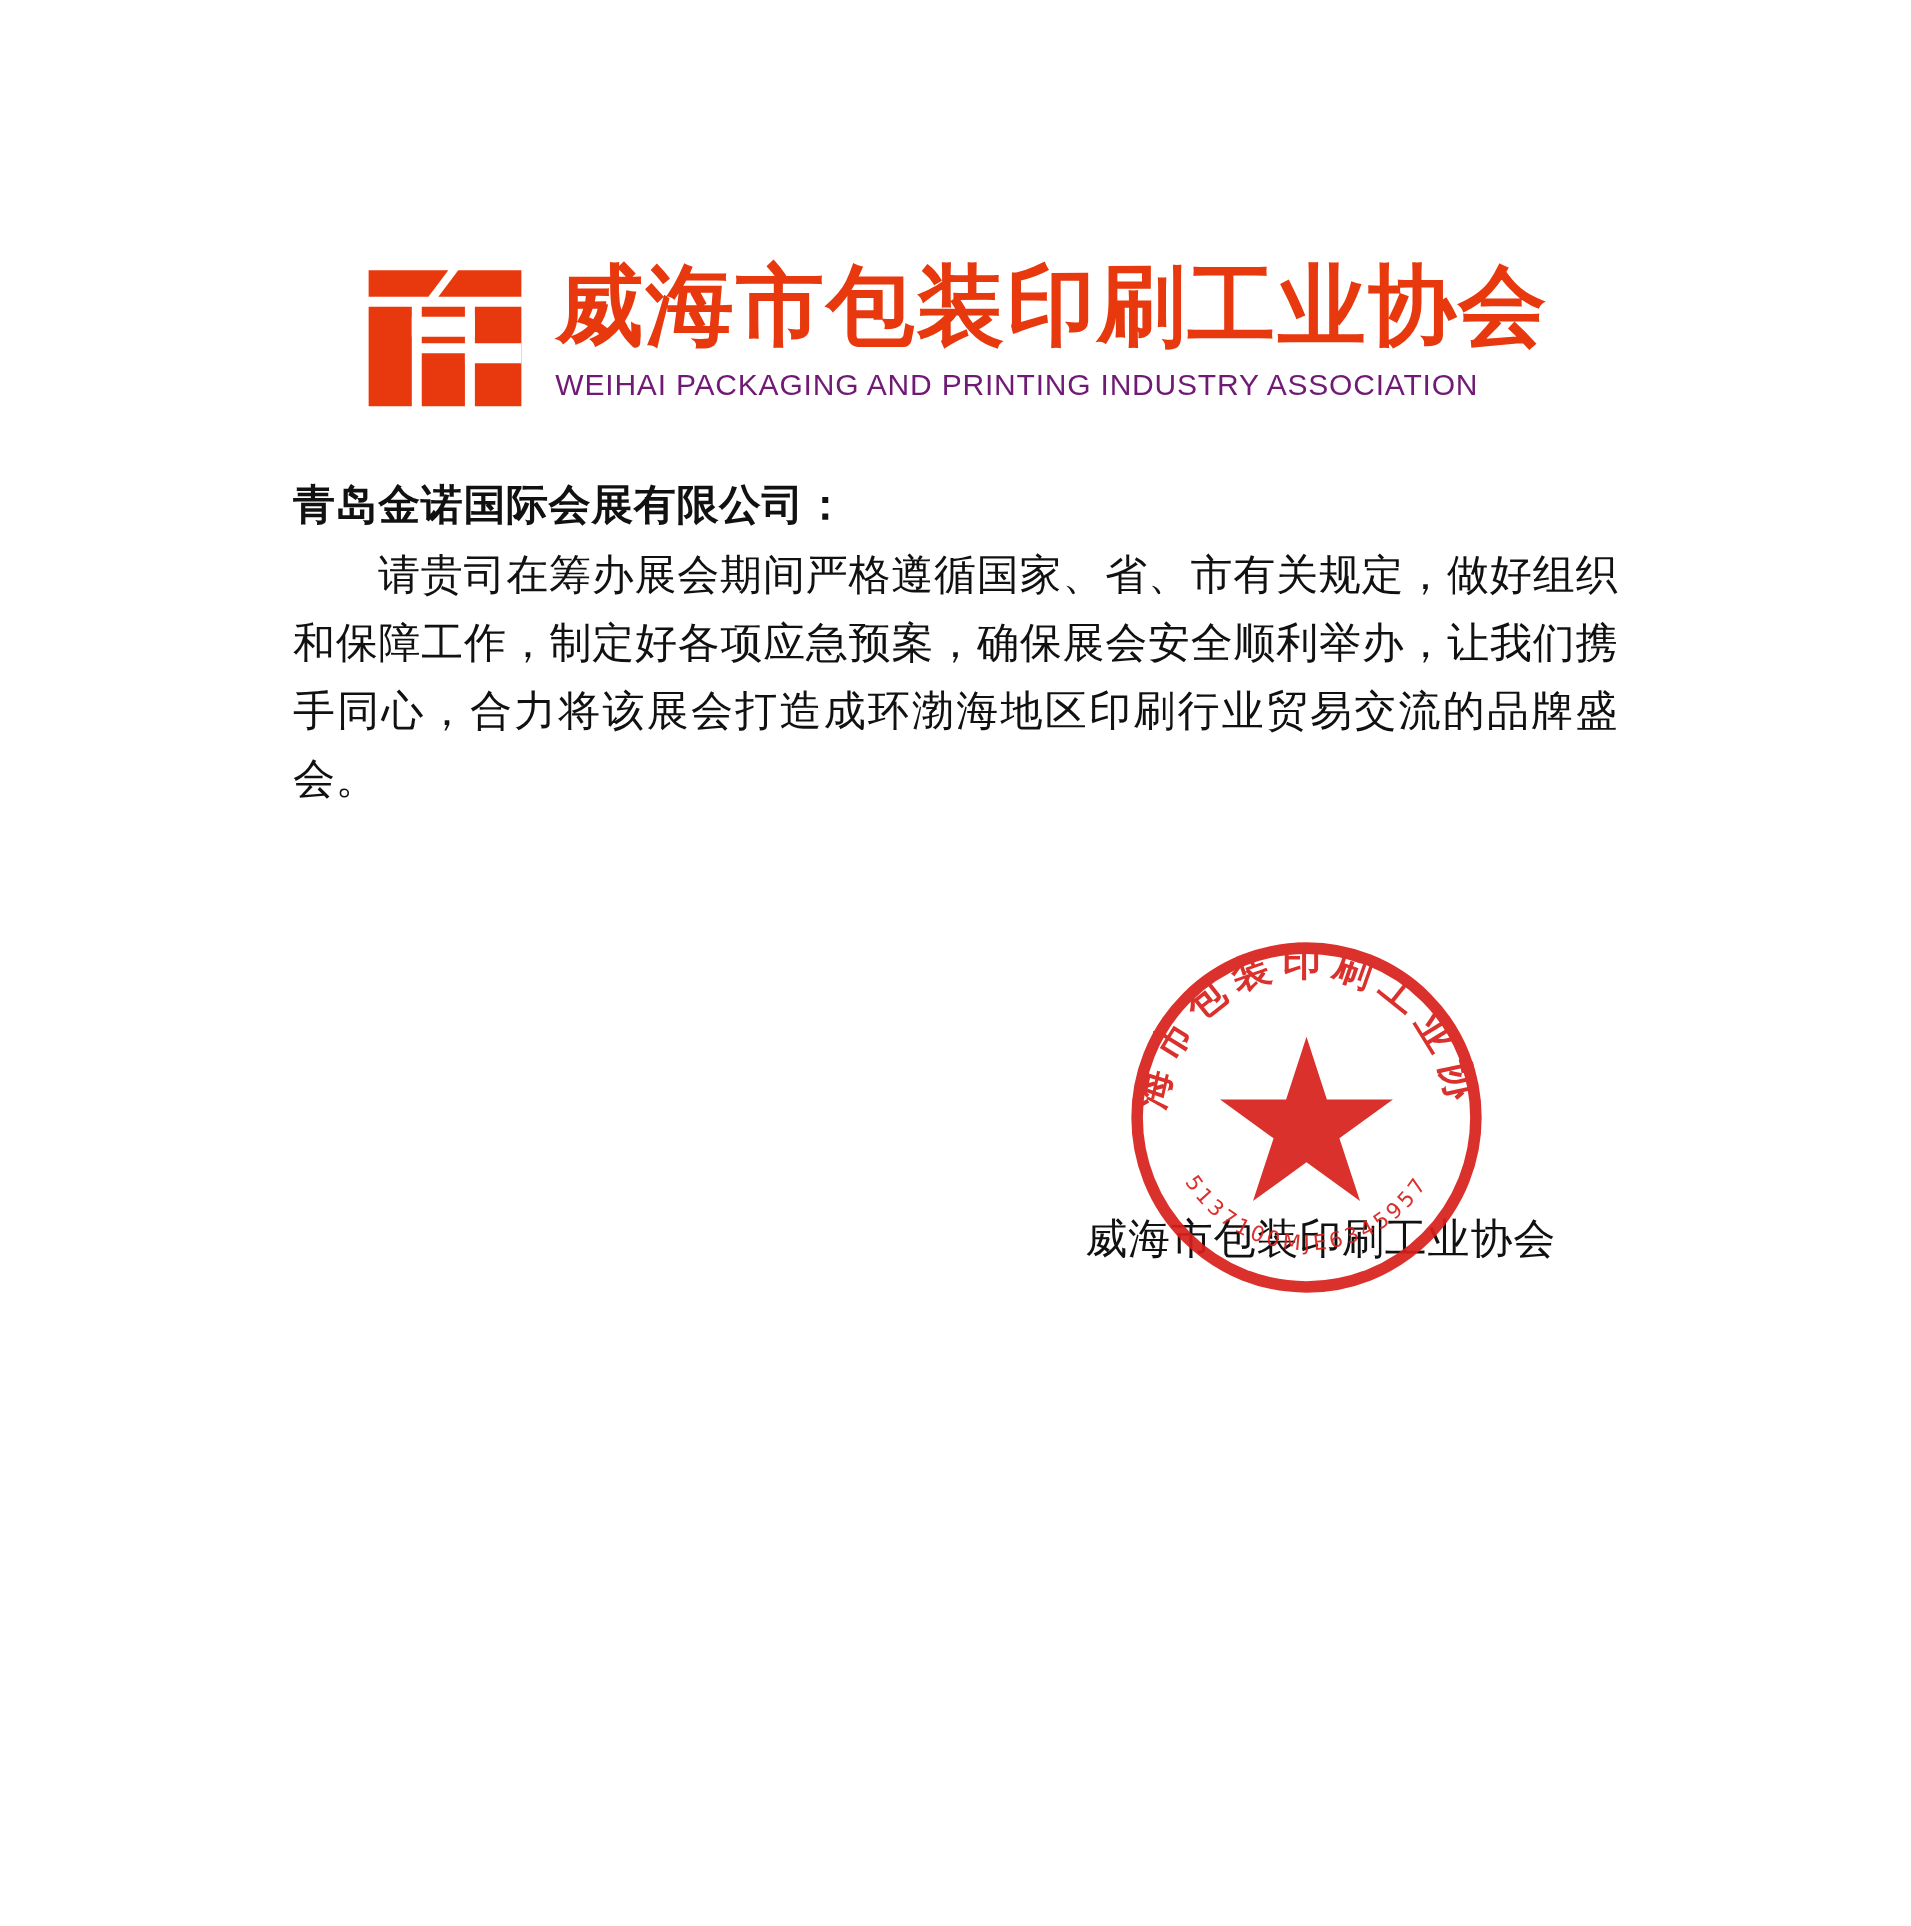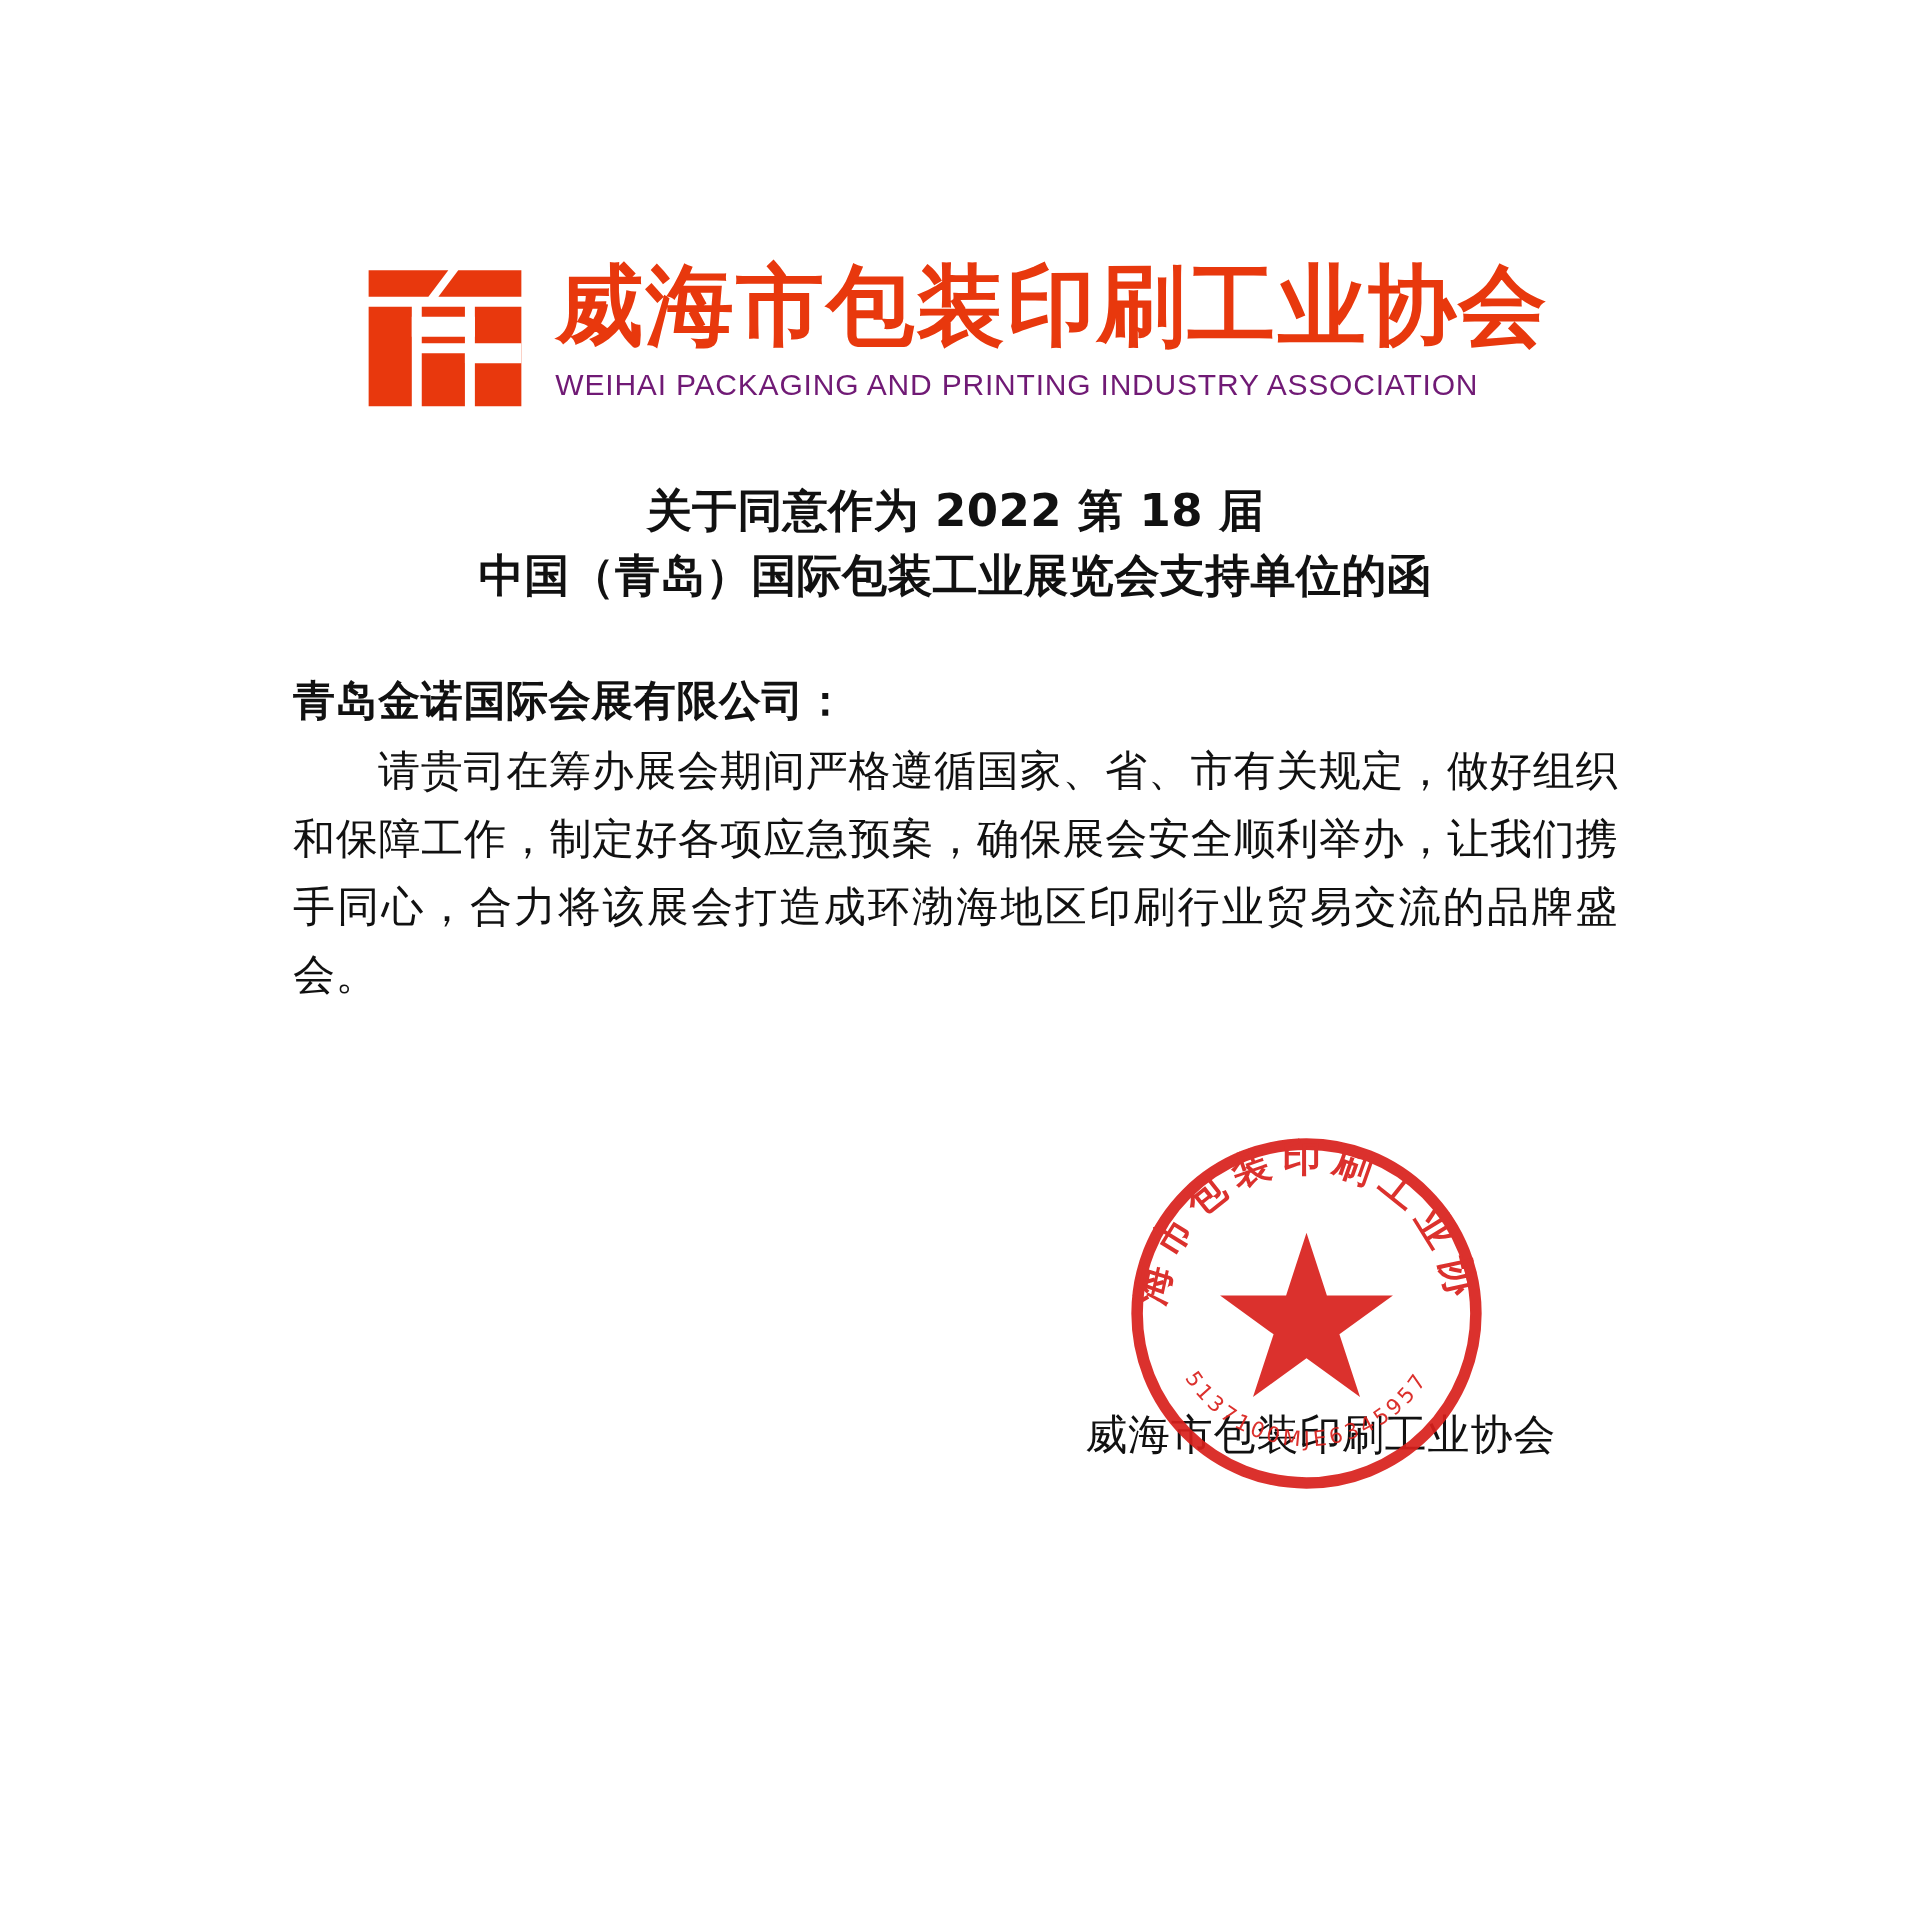--- a/index.html
+++ b/index.html
@@ -151,24 +151,20 @@
         <polygon points="30,42 68,42 68,54 30,54" fill="#ffffff"></polygon>
         <polygon points="62,58 96,58 96,70 62,70" fill="#ffffff"></polygon>
       </svg>
     </div>
     <div class="letterhead-text">
       <div class="assoc-name-cn">威海市包装印刷工业协会</div>
       <div class="assoc-name-en">WEIHAI PACKAGING AND PRINTING INDUSTRY ASSOCIATION</div>
     </div>
   </div>
 
-  <div class="doc-title">
-    <span class="line">关于同意作为 2022 第 18 届</span>
-    <span class="line">中国（青岛）国际包装工业展览会支持单位的函</span>
-  </div>
 
   <div class="body-block">
     <p class="salutation">青岛金诺国际会展有限公司：</p>
     <p class="para">请贵司在筹办展会期间严格遵循国家、省、市有关规定，做好组织和保障工作，制定好各项应急预案，确保展会安全顺利举办，让我们携手同心，合力将该展会打造成环渤海地区印刷行业贸易交流的品牌盛会。</p>
   </div>
 
   <div class="signature-zone">
 
     <div class="seal">
       <svg viewBox="0 0 200 200" xmlns="http://www.w3.org/2000/svg">

